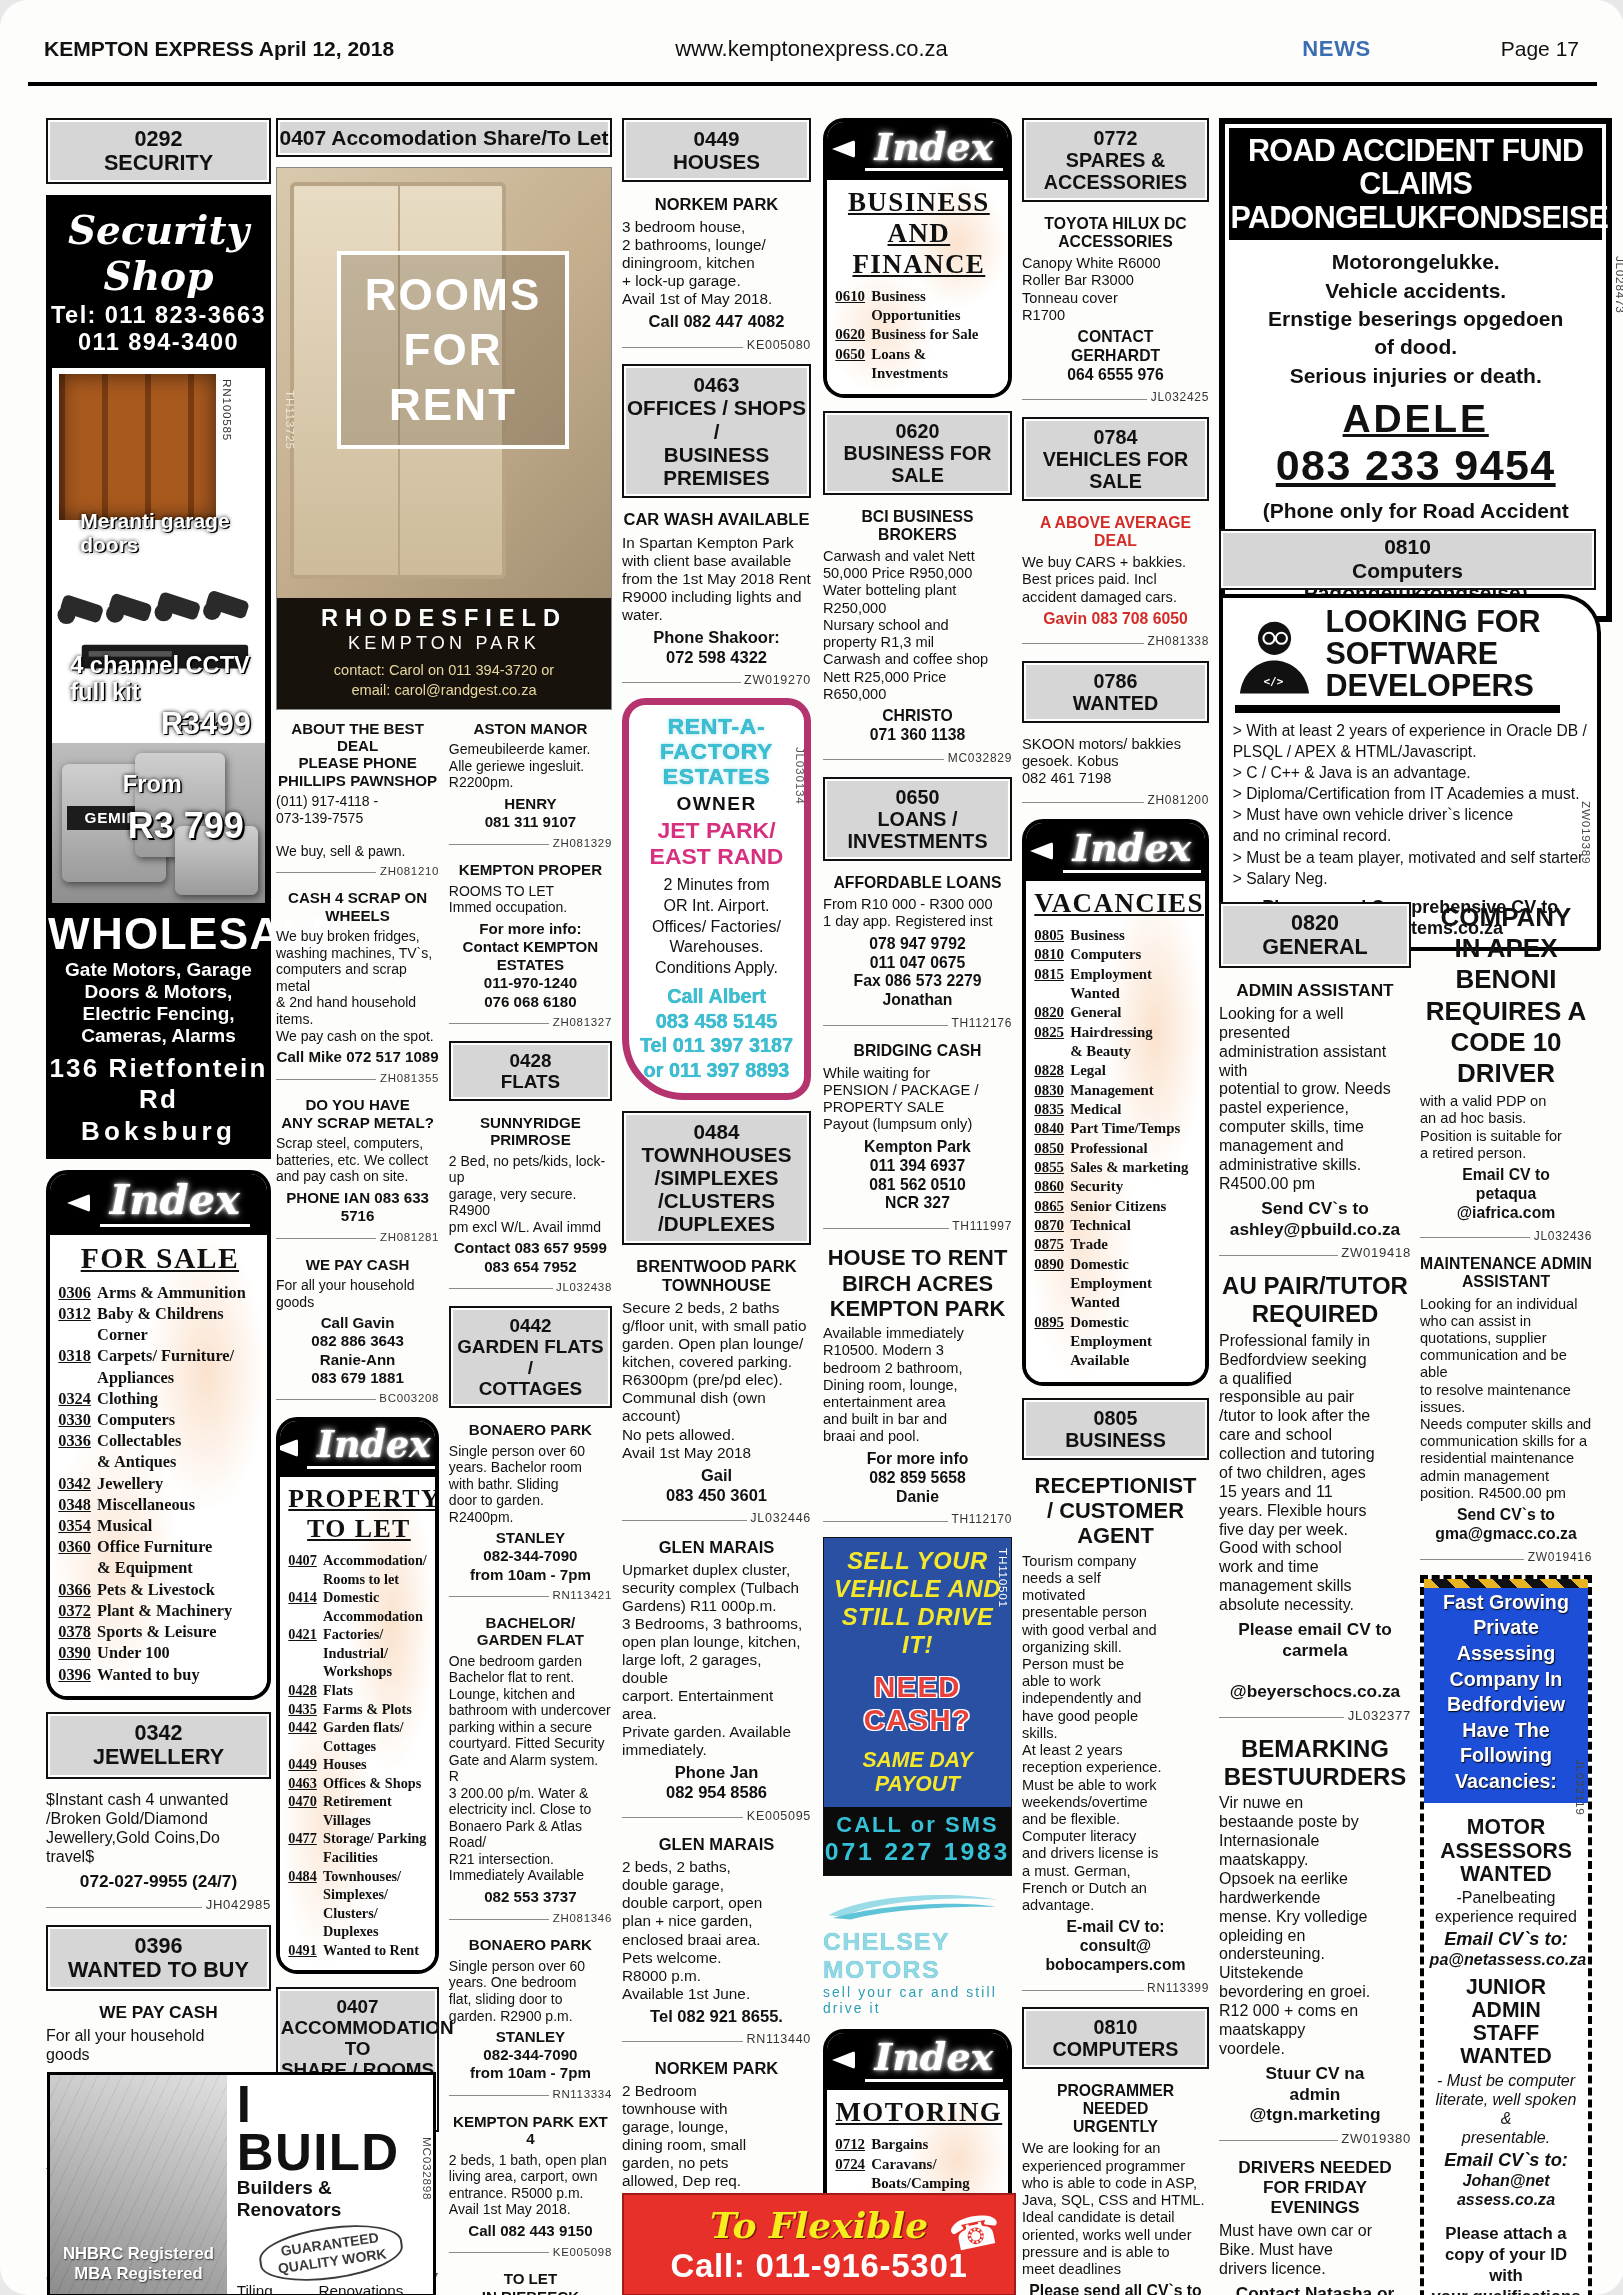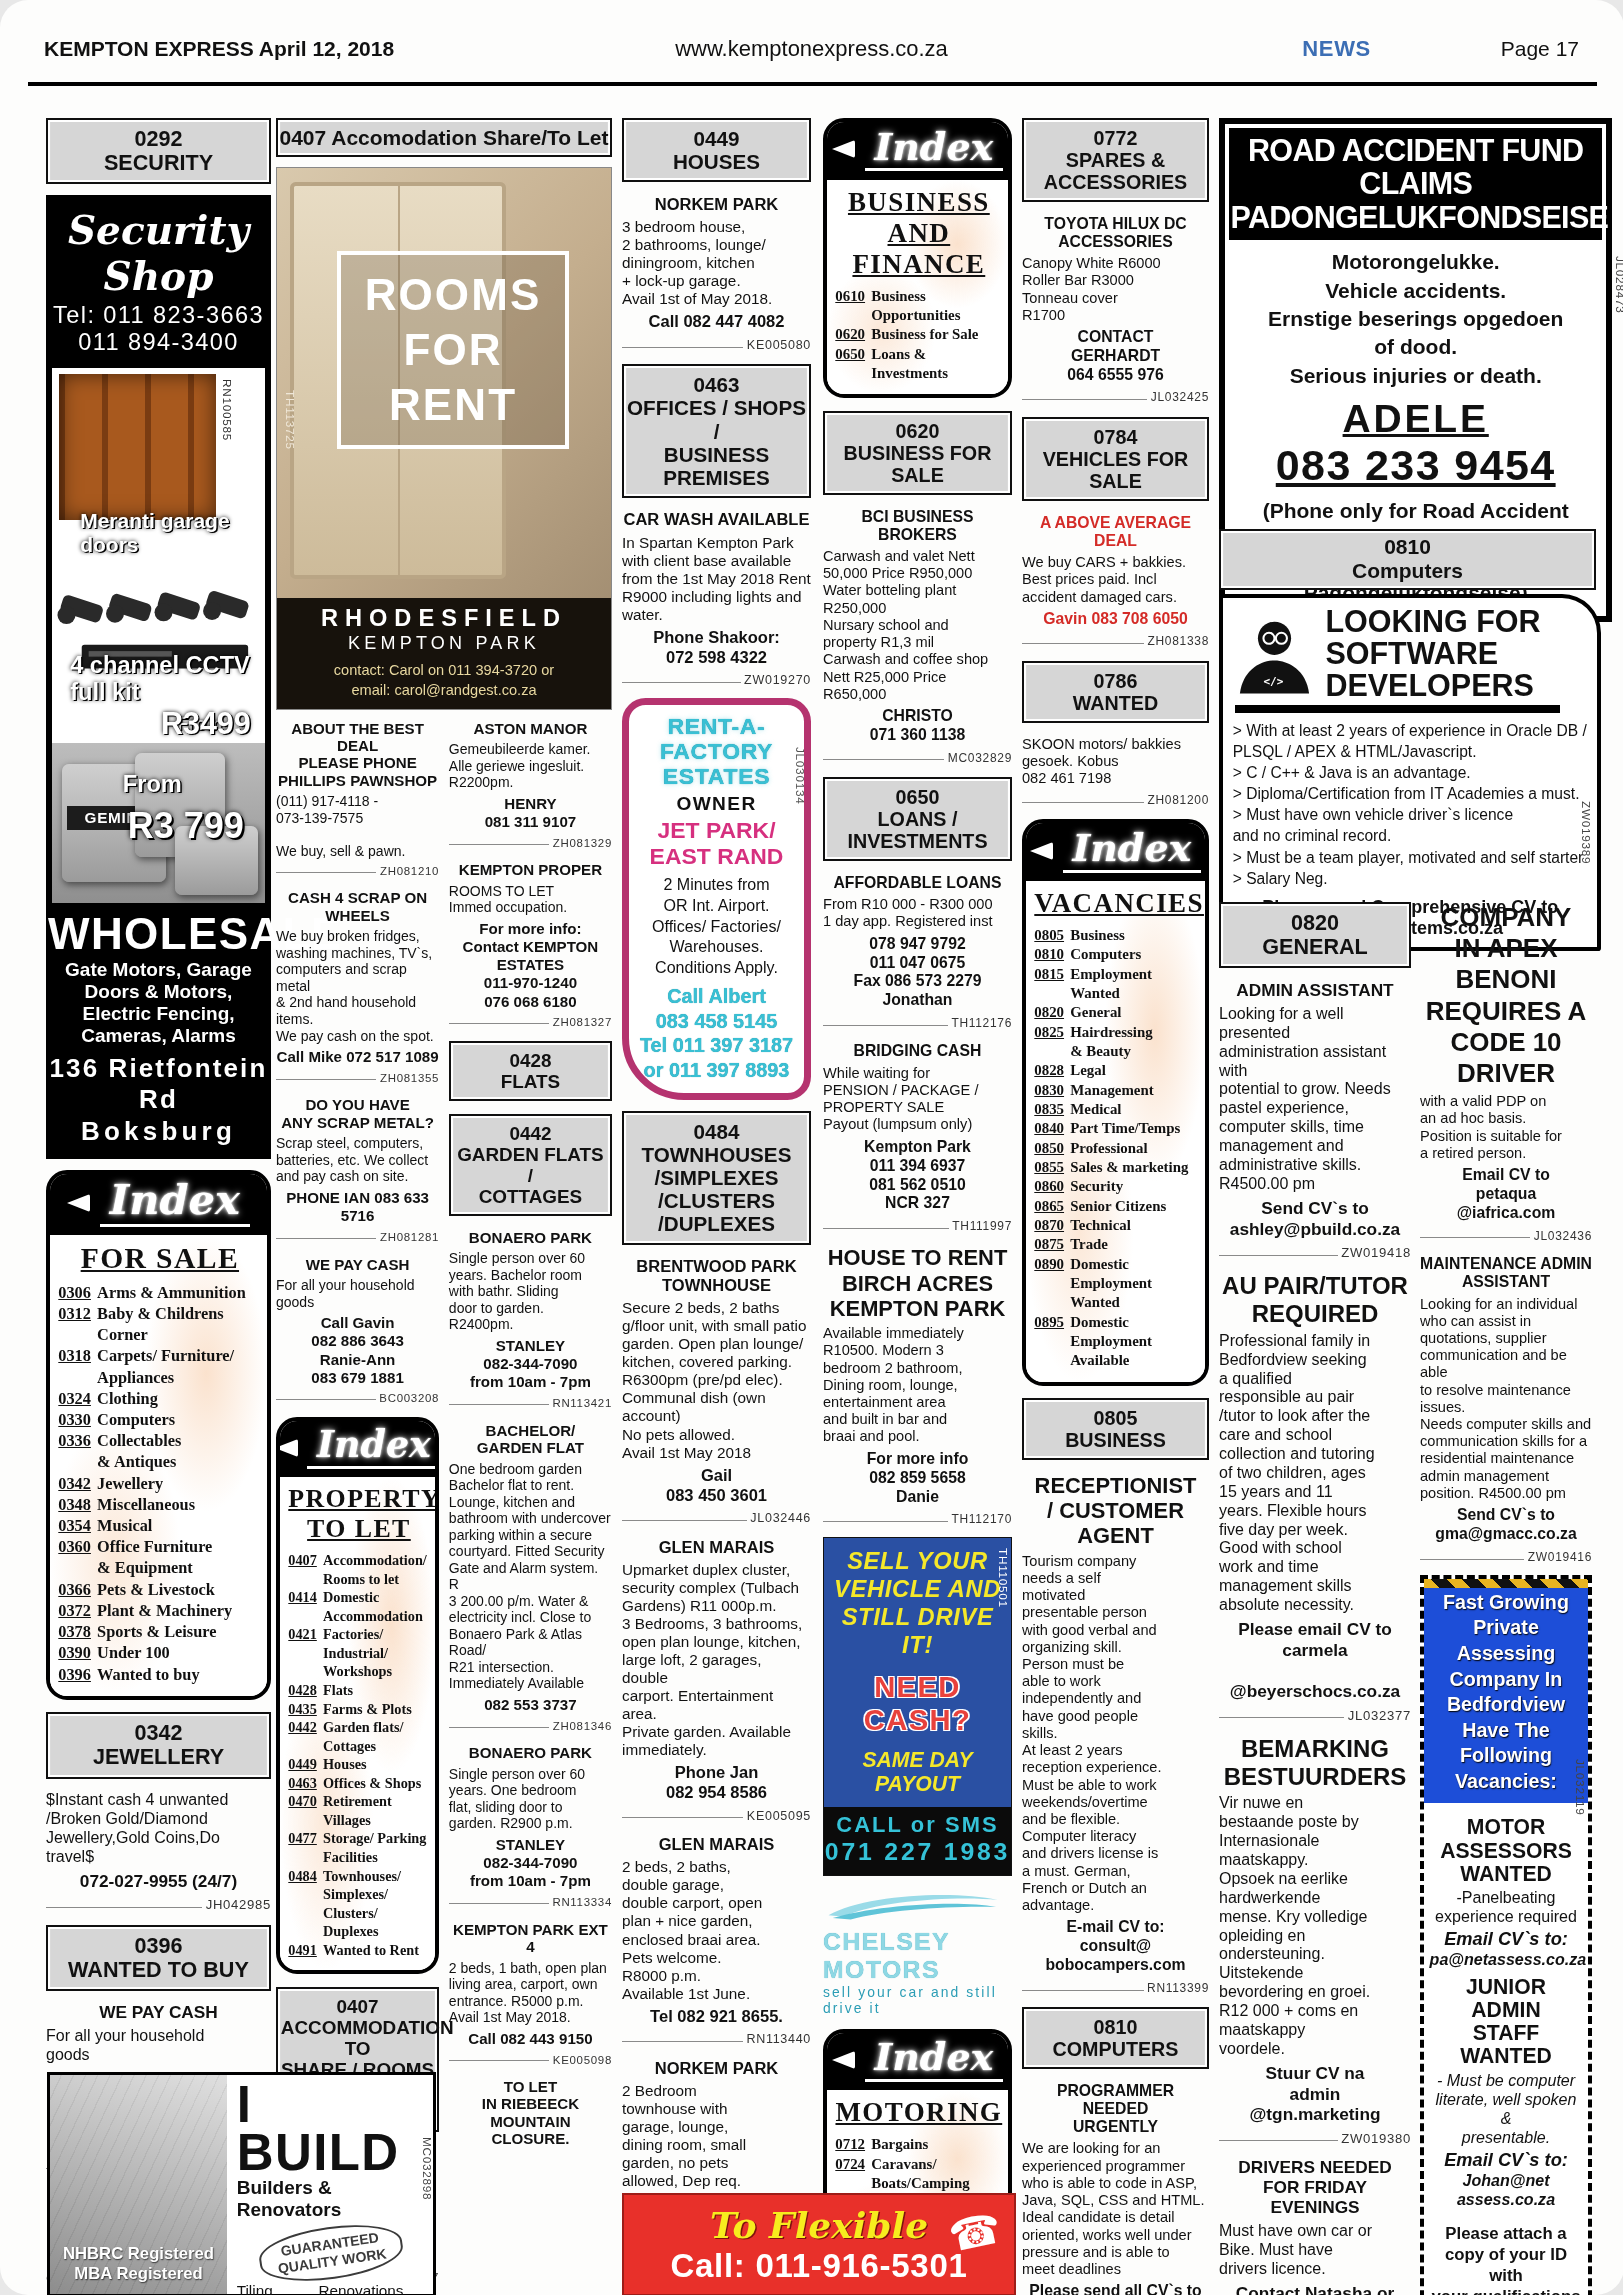--- a/index.html
+++ b/index.html
@@ -36,21 +36,21 @@
   .idx-body{padding:4.2px 5.6px 11px 8.3px;background:
      radial-gradient(closest-side at 72% 30%,rgba(246,197,156,.5),rgba(246,197,156,0)),
      radial-gradient(closest-side at 30% 70%,rgba(246,197,156,.4),rgba(246,197,156,0)),#fff;}
   .idx-title{font-family:"Liberation Serif",serif;font-weight:bold;font-size:1.85em;text-align:center;text-decoration:underline;letter-spacing:1.4px;margin:2.8px 0 7px;white-space:pre-line;}
   .idx-row{font-family:"Liberation Serif",serif;font-weight:bold;font-size:1.02em;line-height:1.3;display:flex;gap:6.2px;align-items:flex-start;}
   .idx-num{text-decoration:underline;}
   .idx-label{white-space:pre-line;}
   
   .ss{background:#000;color:#fff;border:2.1px solid #000;display:flex;flex-direction:column;}
   .ss-title{font-family:"DejaVu Serif",serif;font-style:italic;font-weight:bold;font-size:39px;text-align:center;padding:9.7px 0 2.8px;}
-  .ss-tel{font-weight:normal;font-size:23.6px;text-align:center;letter-spacing:1.4px;}
+  .ss-tel{font-weight:bold;font-size:23.6px;text-align:center;letter-spacing:1.4px;}
   .ss-tel.last{padding-bottom:8.3px;}
   .ss-photo{position:relative;background:#fff;margin:4.2px 4.2px 0;height:208px;}
   .ss-door{position:absolute;left:7px;top:5.6px;right:49px;bottom:56px;background:
       repeating-linear-gradient(90deg,#7a3c12 0 5.6px,#a8591e 5.6px 43px),
       repeating-linear-gradient(0deg,rgba(0,0,0,.45) 0 4.2px,rgba(255,255,255,.15) 4.2px 7px,rgba(0,0,0,0) 7px 32px);
       box-shadow:inset 0 0 21px rgba(0,0,0,.6);}
   .ss-cap1{position:absolute;left:28px;bottom:19.4px;color:#fff;font-weight:bold;font-size:21px;text-shadow:0 0 4.2px #000,1.4px 1.4px 0 #000;}
   .ss-vcode{position:absolute;right:30.5px;top:11px;color:#333;}
   .ss-cctv{position:relative;background:#fff;margin:0 4.2px;height:167px;}
   .ss-cctv svg{position:absolute;right:2.8px;top:2.8px;}
@@ -502,20 +502,33 @@
 ESTATES
 011-970-1240
 076 068 6180</div>
             <div class="code">
               <span class="rule"></span>
               <span class="t">ZH081327</span>
             </div>
           </div>
           <div class="sec">0428
 FLATS</div>
+          <div class="ad">
+            <div class="ad-h">SUNNYRIDGE
+PRIMROSE</div>
+            <div class="ad-b">2 Bed, no pets/kids, lock-up
+garage, very secure. R4900
+pm excl W/L. Avail immd</div>
+            <div class="ad-c">Contact 083 657 9599
+083 654 7952</div>
+            <div class="code">
+              <span class="rule"></span>
+              <span class="t">JL032438</span>
+            </div>
+          </div>
           <div class="sec">0442
 GARDEN FLATS /
 COTTAGES</div>
           <div class="ad">
             <div class="ad-h">BONAERO PARK</div>
             <div class="ad-b">Single person over 60
 years. Bachelor room
 with bathr. Sliding
 door to garden.
 R2400pm.</div>

